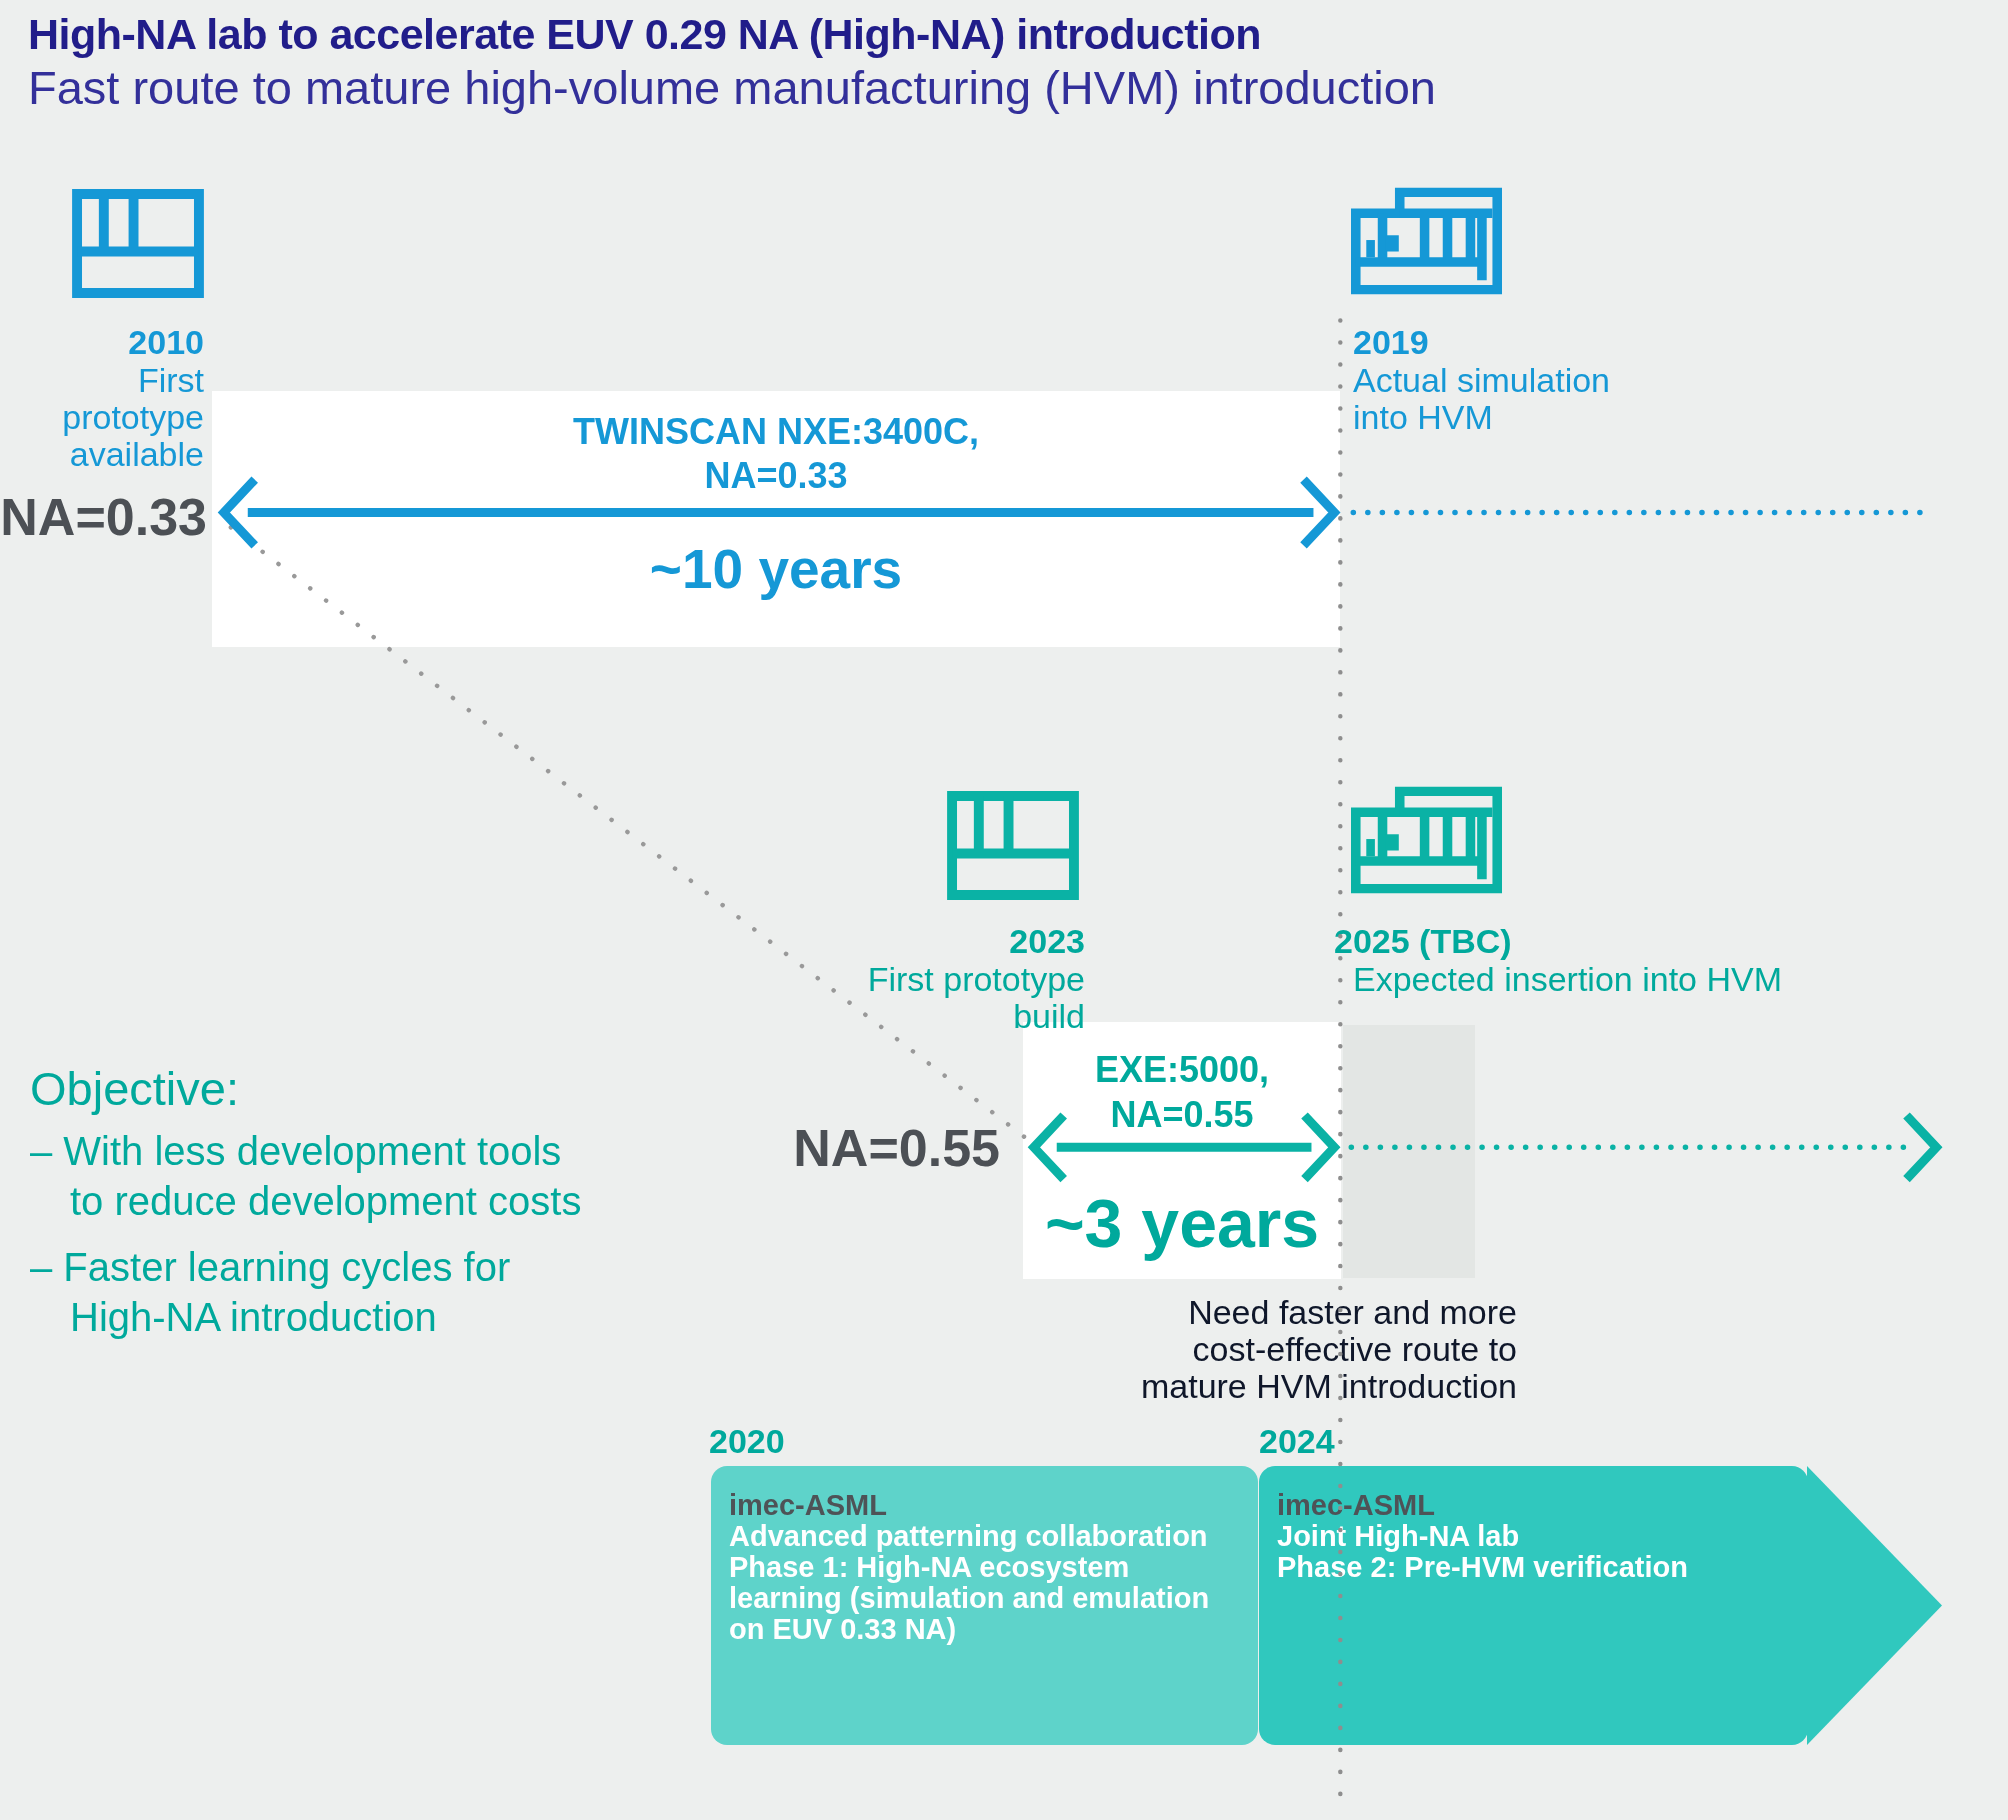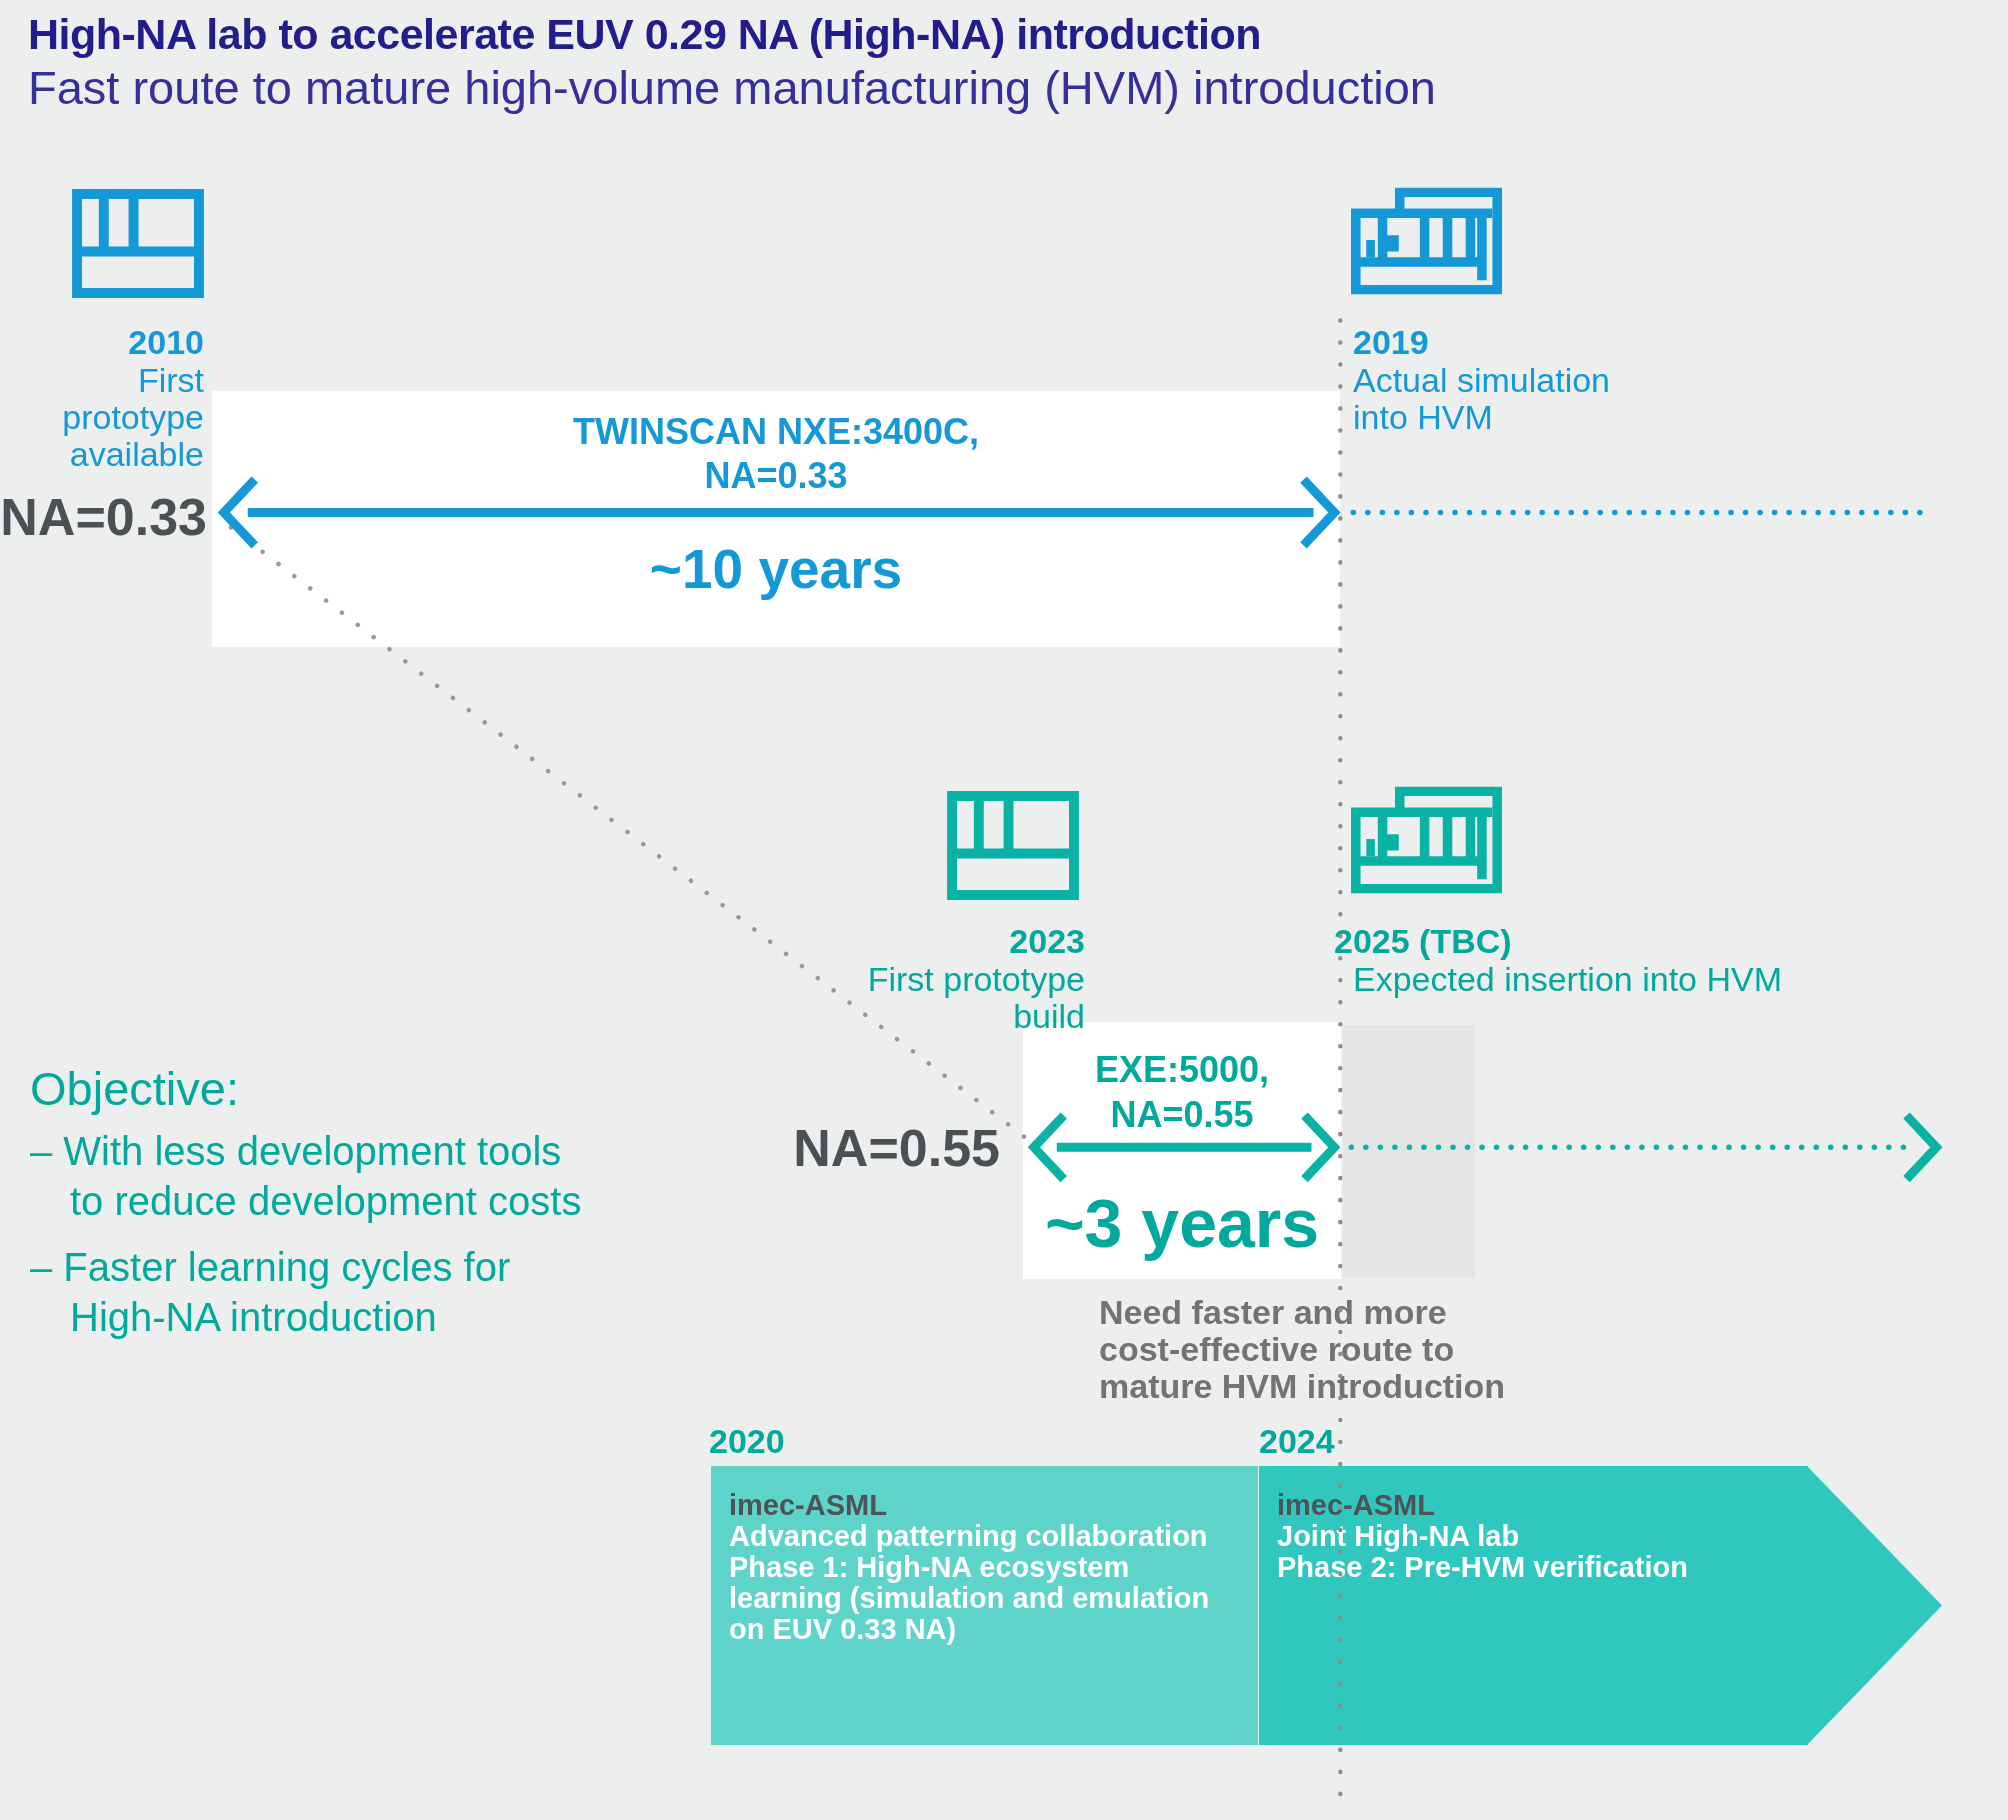--- a/index.html
+++ b/index.html
@@ -33,29 +33,29 @@
   .y2025{left:1334px;top:923px;width:557px;}
   .c2025{left:1353px;top:961px;width:557px;}
   
   .twinscan{left:212px;top:410px;width:1128px;text-align:center;font-size:36px;font-weight:bold;line-height:44px;color:#1598d6;z-index:2;}
   .ten-years{left:212px;top:537px;width:1128px;text-align:center;font-size:55px;font-weight:bold;color:#1598d6;z-index:2;}
   .na033{left:0px;top:487px;width:207px;text-align:right;font-size:52px;font-weight:bold;color:#4c5055;z-index:2;}
   
   .exe{left:1023px;top:1047px;width:318px;text-align:center;font-size:36px;font-weight:bold;line-height:45px;color:#00a99c;z-index:2;}
   .three-years{left:1023px;top:1184px;width:318px;text-align:center;font-size:68px;font-weight:bold;color:#00a99c;z-index:2;}
   .na055{left:697px;top:1118px;width:303px;text-align:right;font-size:52px;font-weight:bold;color:#4c5055;z-index:2;}
-  .note{left:1099px;top:1294px;width:418px;font-size:34px;font-weight:bold;line-height:37px;color:#737373;z-index:2;}
+  .note{left:1099px;top:1294px;width:418px;font-size:34px;font-weight:normal;line-height:37px;color:#0f172a;z-index:2;text-align:right;}
   
   .objective-heading{left:30px;top:1061px;font-size:47px;font-weight:normal;color:#00a99c;z-index:2;}
   .objective-list{left:30px;top:1126px;width:617px;z-index:2;}
   .objective-item{font-size:40px;line-height:50px;color:#00a99c;padding-left:40px;text-indent:-40px;margin-bottom:16px;white-space:pre-line;}
   
   .y2020{left:709px;top:1423px;}
   .y2024{left:1259px;top:1423px;}
-  .box{top:1466px;height:279px;z-index:1;box-sizing:border-box;padding:24px 20px 0 18px;}
+  .box{top:1466px;height:279px;z-index:1;box-sizing:border-box;padding:24px 20px 0 18px;border-radius:16px;}
   .box1{left:711px;width:547px;background:#5ed3ca;}
   .box2{left:1259px;width:549px;background:#30c8be;}
   .box-arrow{left:1807px;top:1466px;width:135px;height:279px;background:#30c8be;
     clip-path:polygon(0 0,100% 50%,0 100%);z-index:1;}
   .org{font-size:29px;font-weight:bold;line-height:31px;color:#4e5357;}
   .box-text{font-size:29px;font-weight:bold;line-height:31px;color:#ffffff;white-space:pre-line;}
   
   .icon{z-index:2;}
   .icon-blue{color:#1598d6;}
   .icon-teal{color:#0ab2a5;}

